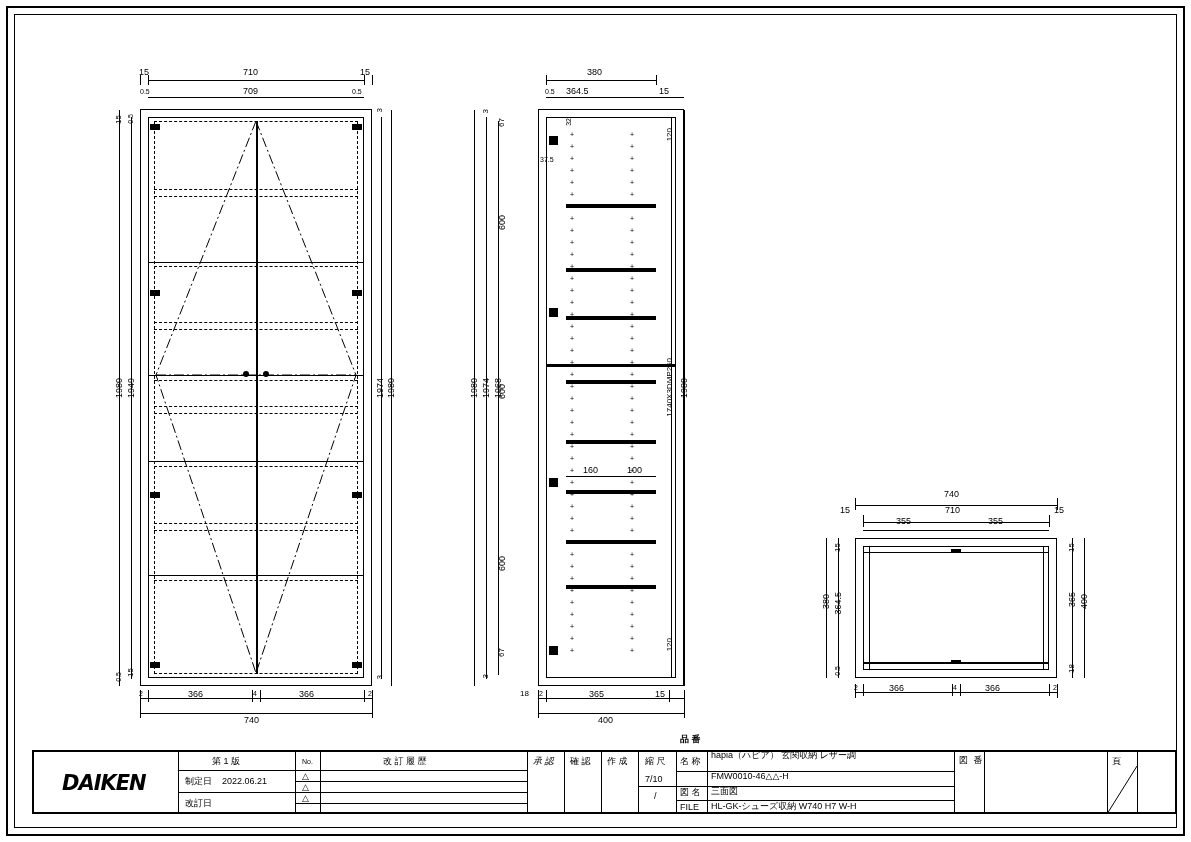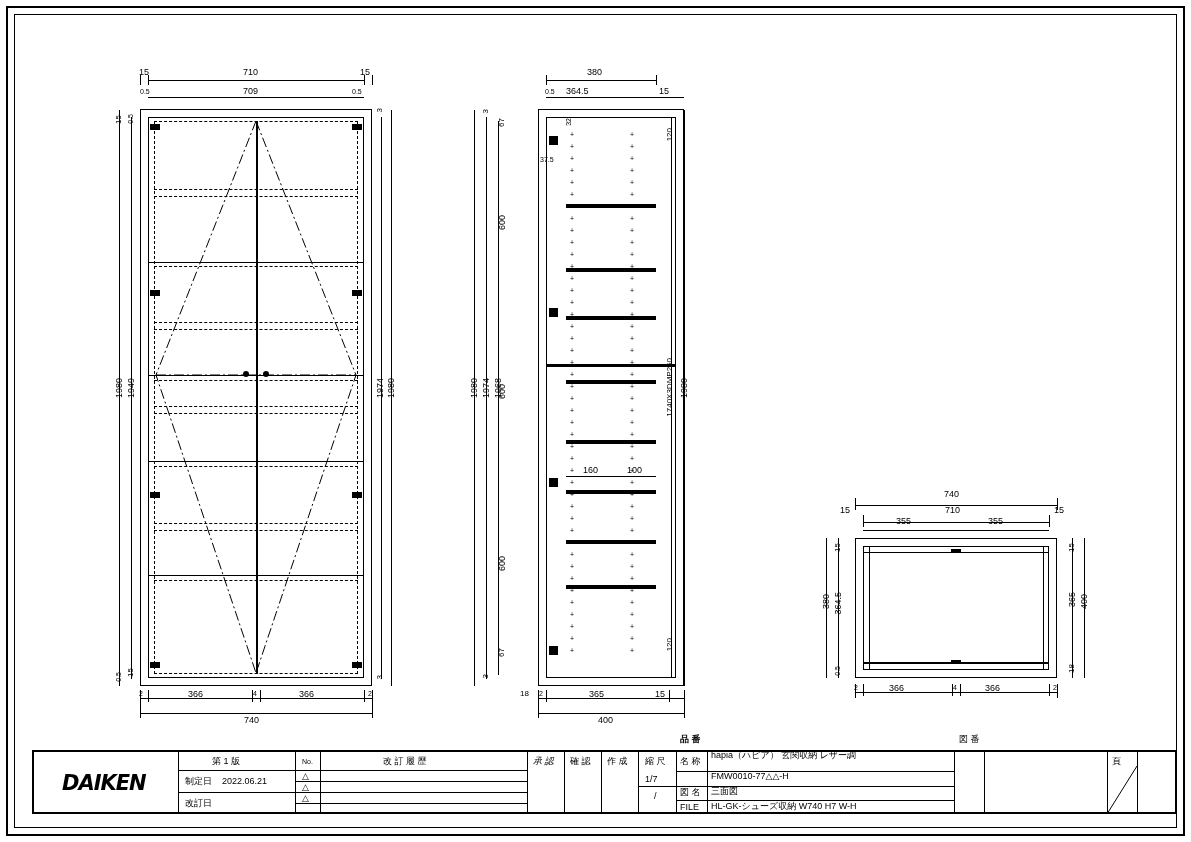--- a/index.html
+++ b/index.html
@@ -376,32 +376,32 @@
     <div class="txt" style="left:302px;top:772px;">△</div>
     <div class="txt" style="left:302px;top:783px;">△</div>
     <div class="txt" style="left:302px;top:794px;">△</div>
 
     <div class="txt" style="left:383px;top:757px;">改 訂 履 歴</div>
 
     <div class="txt" style="left:533px;top:757px;font-style:italic;">承 認</div>
     <div class="txt" style="left:570px;top:757px;">確 認</div>
     <div class="txt" style="left:607px;top:757px;">作 成</div>
     <div class="txt" style="left:645px;top:757px;">縮 尺</div>
-    <div class="txt" style="left:645px;top:775px;">1/7</div>
+    <div class="txt" style="left:645px;top:775px;">7/10</div>
     <div class="txt" style="left:654px;top:792px;">/</div>
 
     <div class="txt" style="left:680px;top:757px;">名 称</div>
     <div class="txt" style="left:711px;top:751px;">hapia（ハピア） 玄関収納 レザー調</div>
     <div class="txt" style="left:680px;top:735px;font-weight:bold;">品 番</div>
-    <div class="txt" style="left:711px;top:772px;">FMW0010-77△△-H</div>
+    <div class="txt" style="left:711px;top:772px;">FMW0010-46△△-H</div>
     <div class="txt" style="left:680px;top:788px;">図 名</div>
     <div class="txt" style="left:711px;top:787px;">三面図</div>
     <div class="txt" style="left:680px;top:803px;">FILE</div>
     <div class="txt" style="left:711px;top:802px;">HL-GK-シューズ収納 W740 H7 W-H</div>
 
-    <div class="txt" style="left:959px;top:735px;">図 番</div>
+    <div class="txt" style="left:959px;top:757px;font-family:Liberation Mono, monospace;">図 番</div>
     <div class="txt" style="left:1112px;top:757px;">頁</div>
     <svg style="position:absolute;left:1107px;top:766px;width:30px;height:48px;">
       <line x1="0" y1="48" x2="30" y2="0" stroke="#000" stroke-width="1"></line>
     </svg>
   </div>
 
 </div>
 
 </body></html>

